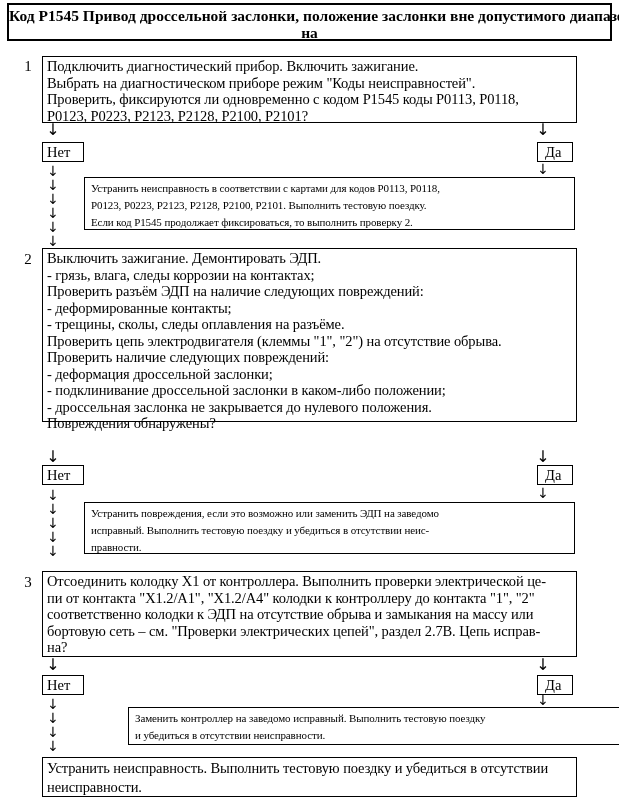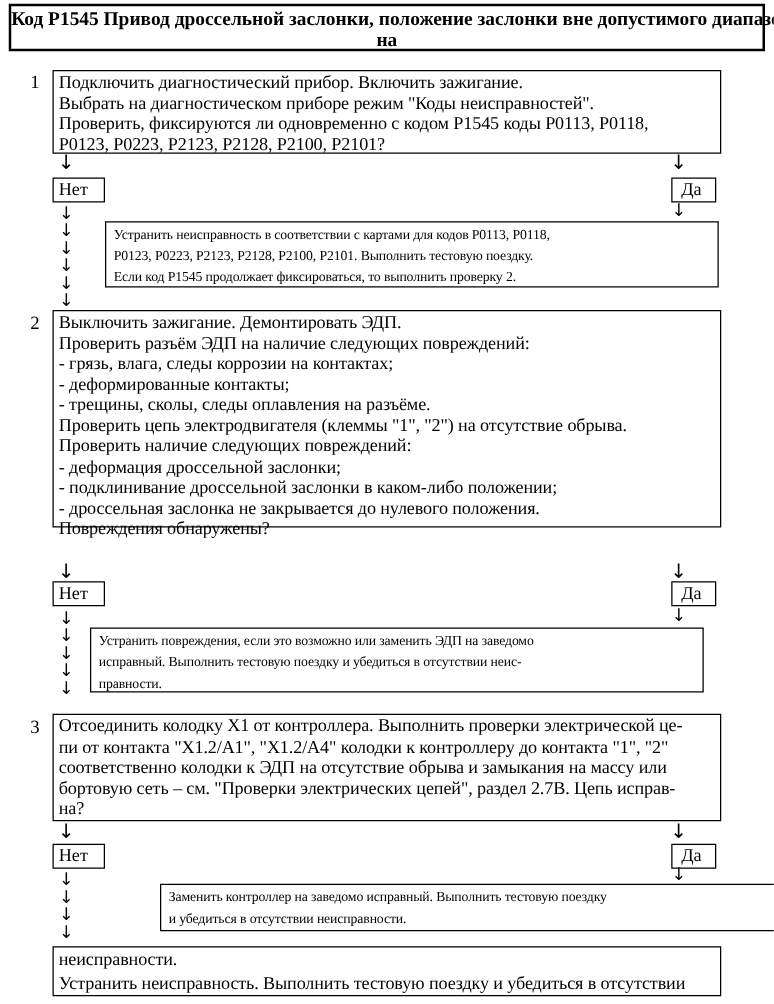--- a/index.html
+++ b/index.html
@@ -104,22 +104,22 @@
 
 <div class="box action-box" style="left:84px; top:177px; width:491px; height:53px;">
     <div class="ln">Устранить неисправность в соответствии с картами для кодов P0113, P0118,</div>
     <div class="ln">P0123, P0223, P2123, P2128, P2100, P2101. Выполнить тестовую поездку.</div>
     <div class="ln">Если код P1545 продолжает фиксироваться, то выполнить проверку 2.</div>
   </div>
 
 <div class="step-num" style="top:251px;">2</div>
 <div class="box step-box" style="left:42px; top:248px; width:535px; height:174px;">
     <div class="ln">Выключить зажигание. Демонтировать ЭДП.</div>
+    <div class="ln">- грязь, влага, следы коррозии на контактах;</div>
     <div class="ln">Проверить разъём ЭДП на наличие следующих повреждений:</div>
-    <div class="ln">- грязь, влага, следы коррозии на контактах;</div>
     <div class="ln">- деформированные контакты;</div>
     <div class="ln">- трещины, сколы, следы оплавления на разъёме.</div>
     <div class="ln">Проверить цепь электродвигателя (клеммы "1", "2") на отсутствие обрыва.</div>
     <div class="ln">Проверить наличие следующих повреждений:</div>
     <div class="ln">- деформация дроссельной заслонки;</div>
     <div class="ln">- подклинивание дроссельной заслонки в каком-либо положении;</div>
     <div class="ln">- дроссельная заслонка не закрывается до нулевого положения.</div>
     <div class="ln">Повреждения обнаружены?</div>
   </div>
 
@@ -136,21 +136,21 @@
 <span class="arrow small" style="left:536px; top:487px;">↓</span>
 
 <div class="chain" style="left:46px; top:488px;">
   <span>↓</span>
   <span>↓</span>
   <span>↓</span>
   <span>↓</span>
   <span>↓</span>
 </div>
 
-<div class="box action-box" style="left:72px; top:502px; width:491px; height:52px;">
+<div class="box action-box" style="left:84px; top:502px; width:491px; height:52px;">
     <div class="ln">Устранить повреждения, если это возможно или заменить ЭДП на заведомо</div>
     <div class="ln">исправный. Выполнить тестовую поездку и убедиться в отсутствии неис-</div>
     <div class="ln">правности.</div>
   </div>
 
 <div class="step-num" style="top:574px;">3</div>
 <div class="box step-box" style="left:42px; top:571px; width:535px; height:86px;">
     <div class="ln">Отсоединить колодку X1 от контроллера. Выполнить проверки электрической це-</div>
     <div class="ln">пи от контакта "X1.2/A1", "X1.2/A4" колодки к контроллеру до контакта "1", "2"</div>
     <div class="ln">соответственно колодки к ЭДП на отсутствие обрыва и замыкания на массу или</div>
@@ -176,15 +176,15 @@
   <span>↓</span>
   <span>↓</span>
 </div>
 
 <div class="box action-box" style="left:84px; top:707px; width:574px; height:38px; line-height:16.5px;margin-left:44px;">
     <div class="ln">Заменить контроллер на заведомо исправный. Выполнить тестовую поездку</div>
     <div class="ln">и убедиться в отсутствии неисправности.</div>
   </div>
 
 <div class="box final-box">
+    <div class="ln">Устранить неисправность. Выполнить тестовую поездку и убедиться в отсутствии</div>
     <div class="ln">неисправности.</div>
-    <div class="ln">Устранить неисправность. Выполнить тестовую поездку и убедиться в отсутствии</div>
   </div>
 
 </body></html>

